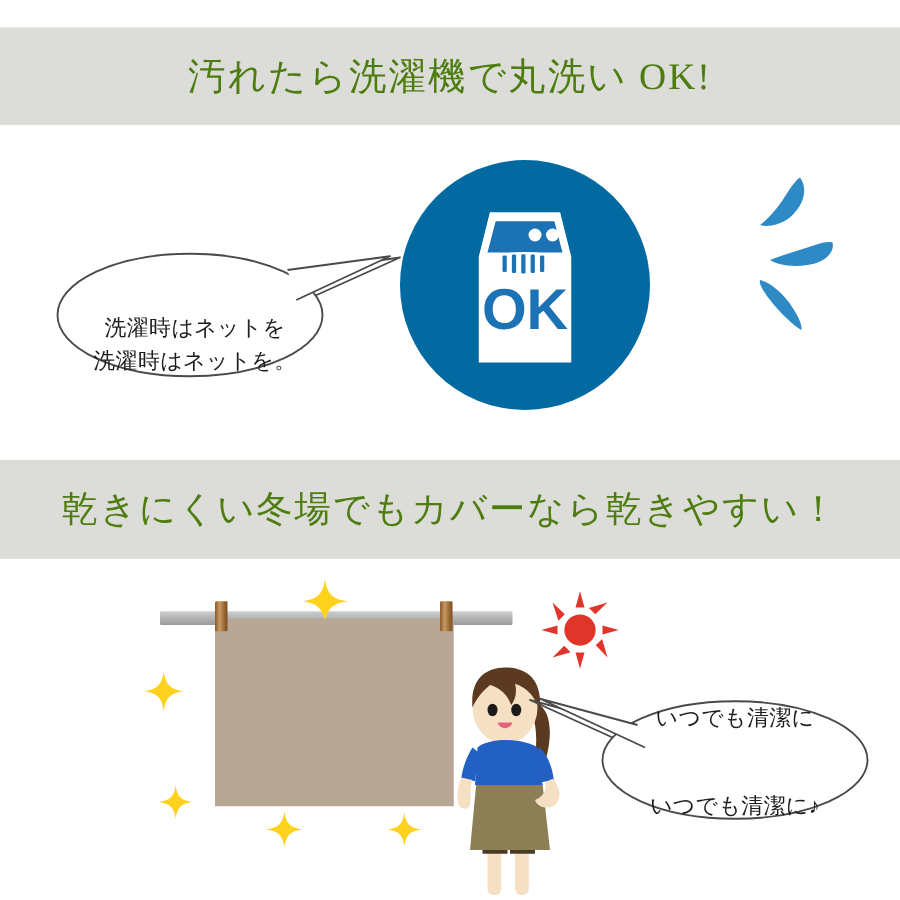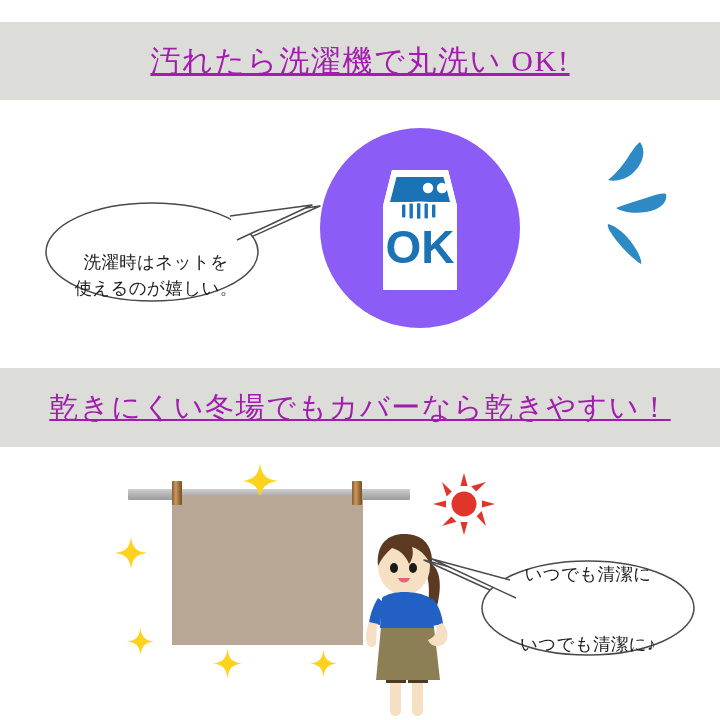--- a/index.html
+++ b/index.html
@@ -19,37 +19,36 @@
   .banner {
     position:absolute;
     left:0; width:720px;
     background:#dcdcd8;
     display:flex;
     align-items:center;
     justify-content:center;
   }
   .banner-text {
     font-family:"Liberation Serif", serif;
-    color:#a21caf;
+    color:#4d7c0f;
     letter-spacing:0.055em;
     white-space:nowrap;
-    text-decoration:underline;
   }
   #banner-wash  { top:22px;  height:78px; }
   #banner-wash .banner-text { font-size:30px; }
   #banner-dry   { top:368px; height:79px; }
   #banner-dry .banner-text  { font-size:29px;text-align:center; }
 
   
   #washer-badge {
     position:absolute;
     left:320px; top:128px;
     width:200px; height:200px;
     border-radius:50%;
-    background:#8b5cf6;
+    background:#0369a1;
   }
   #washer-badge svg { display:block; width:200px; height:200px; }
 
   #splash { position:absolute; left:596px; top:136px; width:80px; height:130px; }
   #splash svg { display:block; width:80px; height:130px; }
 
   
   .bubble { position:absolute; }
   .bubble svg { position:absolute; left:0; top:0; overflow:visible; }
   .bubble-lines {
@@ -150,21 +149,21 @@
   </div>
 
   <div class="bubble" id="bubble-net">
     <svg width="224" height="108" viewBox="0 0 224 108" xmlns="http://www.w3.org/2000/svg">
       <path d="M191 22 L276 10 L196 46" fill="#ffffff" stroke="#4a4a4a" stroke-width="1.5" stroke-linejoin="round"></path>
       <ellipse cx="108" cy="56" rx="106" ry="49" fill="#ffffff" stroke="#4a4a4a" stroke-width="1.5"></ellipse>
       <path d="M186 20 L268 9 L193 44" fill="#ffffff" stroke="#4a4a4a" stroke-width="1.5" stroke-linejoin="round"></path>
     </svg>
     <div class="bubble-lines">
       <span>洗濯時はネットを</span>
-      <span>使えるのが嬉しい。</span>
+      <span>洗濯時はネットを。</span>
     </div>
   </div>
 
   <div class="banner" id="banner-dry">
     <span class="banner-text">乾きにくい冬場でもカバーなら乾きやすい！</span>
   </div>
 
   <div id="pole"></div>
   <div id="cover"></div>
   <div class="pin" id="pin-left"></div>

